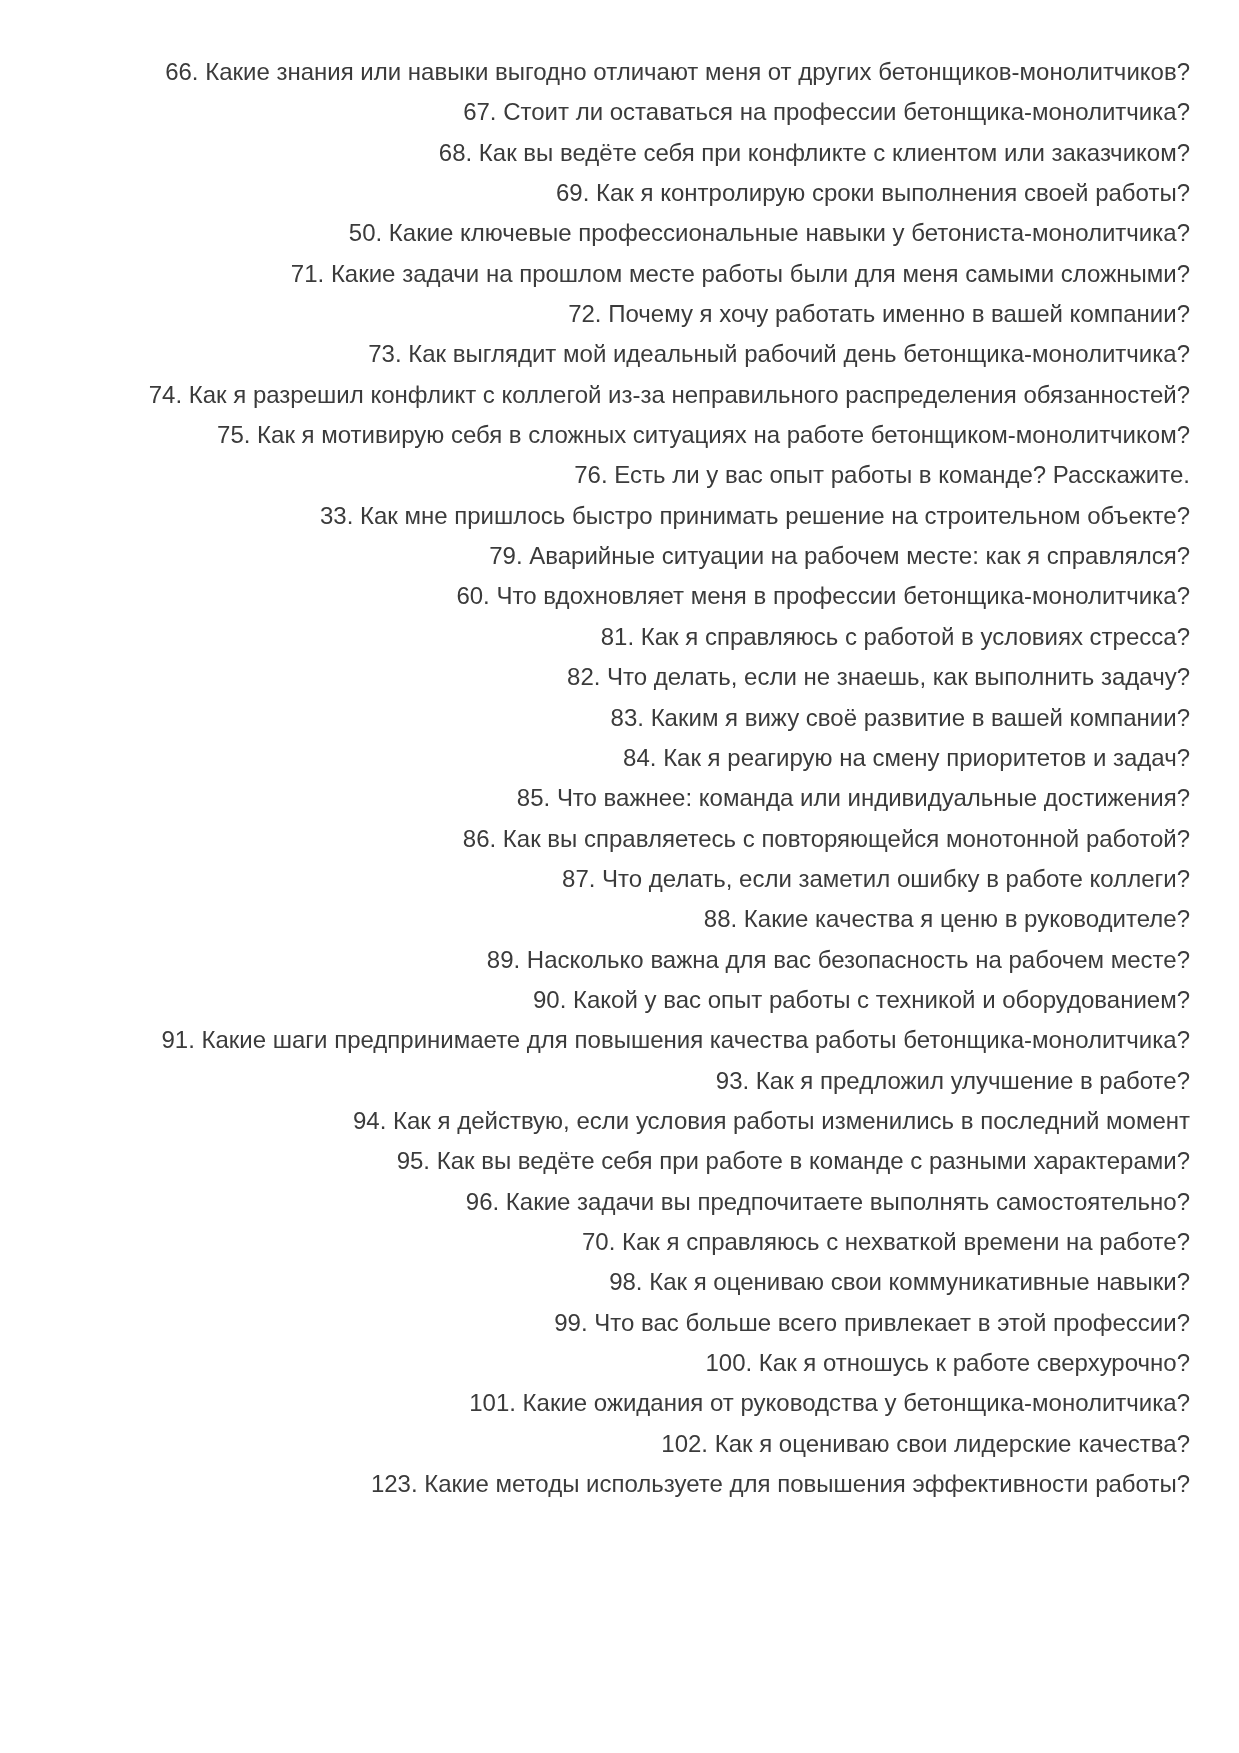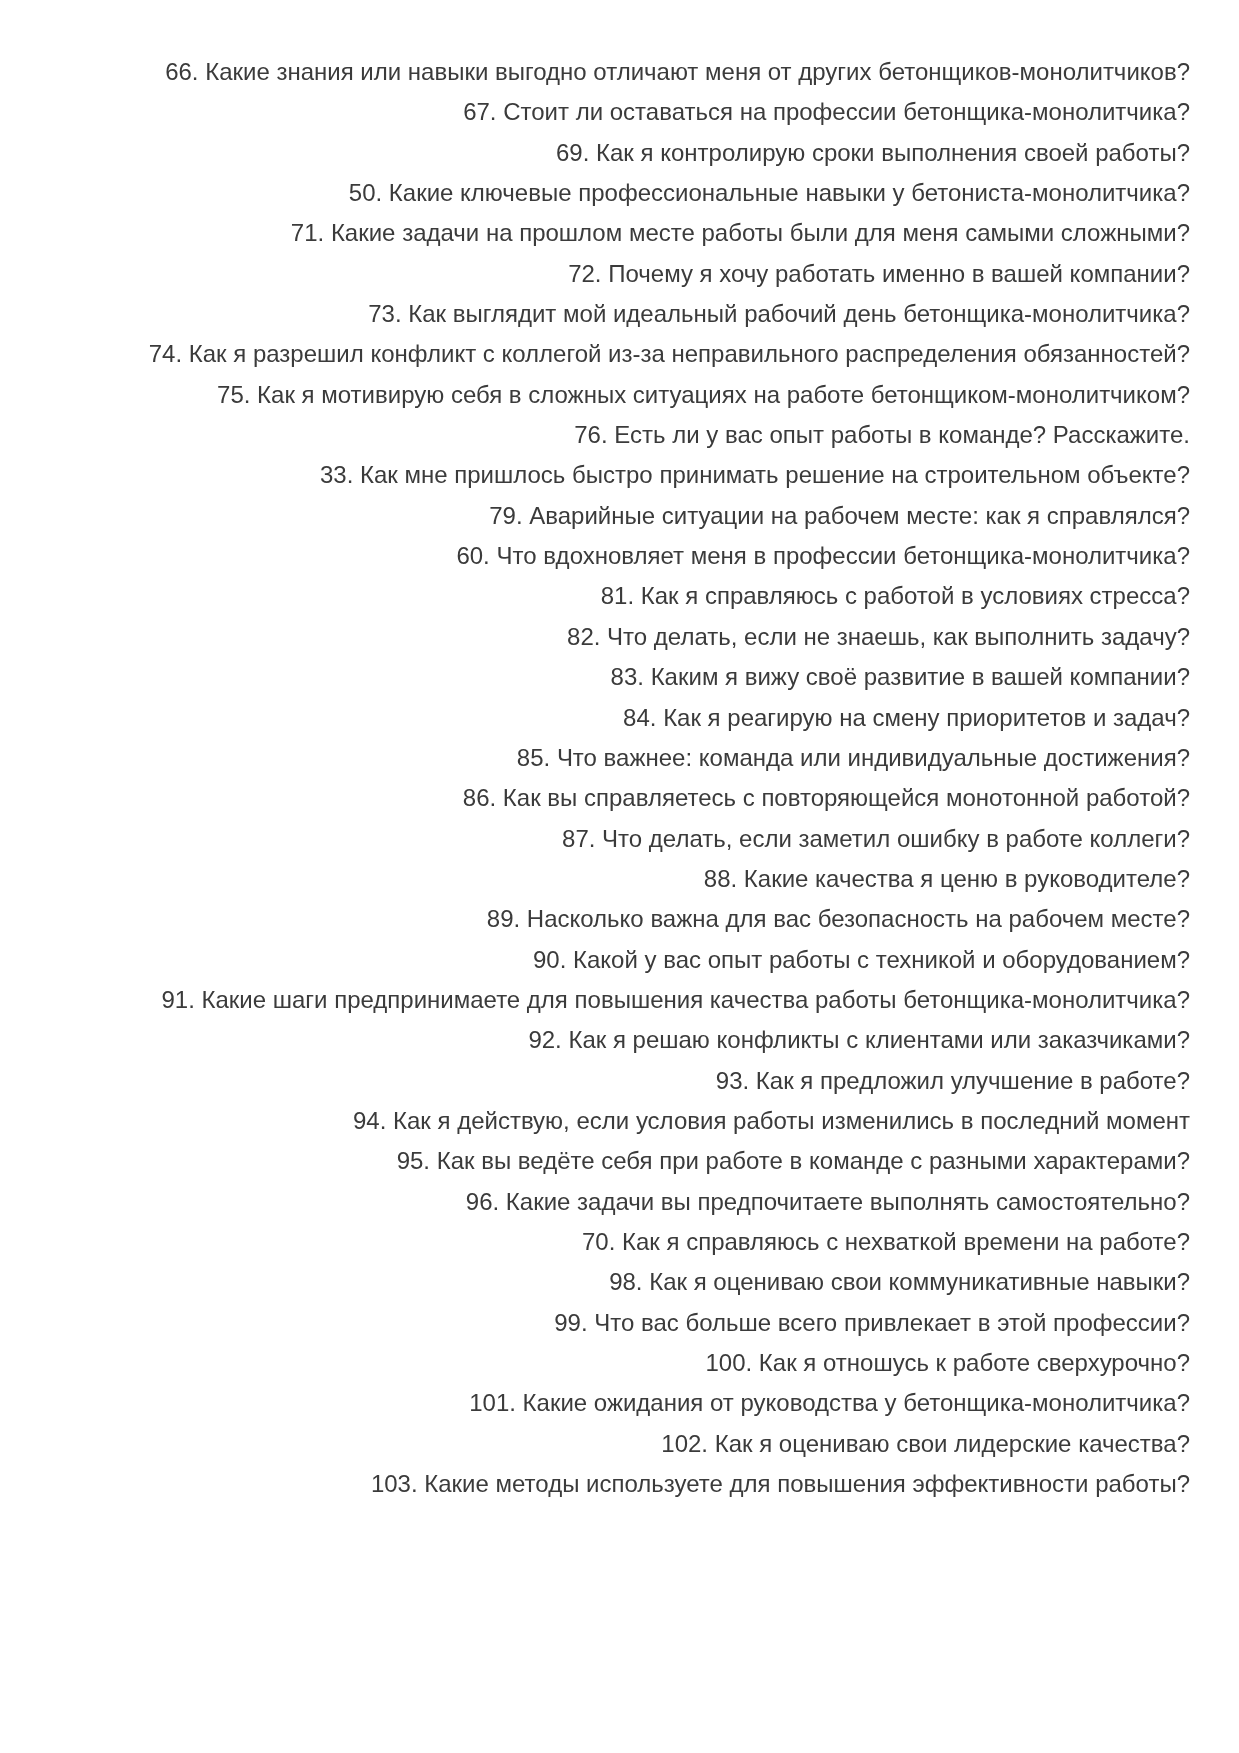--- a/index.html
+++ b/index.html
@@ -35,20 +35,21 @@
   }
 </style>
 </head>
 <body>
 
 <div class="page">
   <div class="question-list">
 
   <p class="q">66. Какие знания или навыки выгодно отличают меня от других бетонщиков-монолитчиков?</p>
       <p class="q">67. Стоит ли оставаться на профессии бетонщика-монолитчика?</p>
+      <p class="q">68. Как вы ведёте себя при конфликте с клиентом или заказчиком?</p>
       <p class="q">69. Как я контролирую сроки выполнения своей работы?</p>
       <p class="q">50. Какие ключевые профессиональные навыки у бетониста-монолитчика?</p>
       <p class="q">71. Какие задачи на прошлом месте работы были для меня самыми сложными?</p>
       <p class="q">72. Почему я хочу работать именно в вашей компании?</p>
       <p class="q">73. Как выглядит мой идеальный рабочий день бетонщика-монолитчика?</p>
       <p class="q">74. Как я разрешил конфликт с коллегой из-за неправильного распределения обязанностей?</p>
       <p class="q">75. Как я мотивирую себя в сложных ситуациях на работе бетонщиком-монолитчиком?</p>
       <p class="q">76. Есть ли у вас опыт работы в команде? Расскажите.</p>
       <p class="q">33. Как мне пришлось быстро принимать решение на строительном объекте?</p>
       <p class="q">79. Аварийные ситуации на рабочем месте: как я справлялся?</p>
@@ -57,26 +58,25 @@
       <p class="q">82. Что делать, если не знаешь, как выполнить задачу?</p>
       <p class="q">83. Каким я вижу своё развитие в вашей компании?</p>
       <p class="q">84. Как я реагирую на смену приоритетов и задач?</p>
       <p class="q">85. Что важнее: команда или индивидуальные достижения?</p>
       <p class="q">86. Как вы справляетесь с повторяющейся монотонной работой?</p>
       <p class="q">87. Что делать, если заметил ошибку в работе коллеги?</p>
       <p class="q">88. Какие качества я ценю в руководителе?</p>
       <p class="q">89. Насколько важна для вас безопасность на рабочем месте?</p>
       <p class="q">90. Какой у вас опыт работы с техникой и оборудованием?</p>
       <p class="q">91. Какие шаги предпринимаете для повышения качества работы бетонщика-монолитчика?</p>
-      <p class="q">92. Как я решаю конфликты с клиентами или заказчиками?</p>
       <p class="q">93. Как я предложил улучшение в работе?</p>
       <p class="q">94. Как я действую, если условия работы изменились в последний момент</p>
       <p class="q">95. Как вы ведёте себя при работе в команде с разными характерами?</p>
       <p class="q">96. Какие задачи вы предпочитаете выполнять самостоятельно?</p>
       <p class="q">70. Как я справляюсь с нехваткой времени на работе?</p>
       <p class="q">98. Как я оцениваю свои коммуникативные навыки?</p>
       <p class="q">99. Что вас больше всего привлекает в этой профессии?</p>
       <p class="q">100. Как я отношусь к работе сверхурочно?</p>
       <p class="q">101. Какие ожидания от руководства у бетонщика-монолитчика?</p>
       <p class="q">102. Как я оцениваю свои лидерские качества?</p>
-      <p class="q">103. Какие методы используете для повышения эффективности работы?</p>
+      <p class="q">123. Какие методы используете для повышения эффективности работы?</p>
     </div>
 </div>
 
 </body></html>

